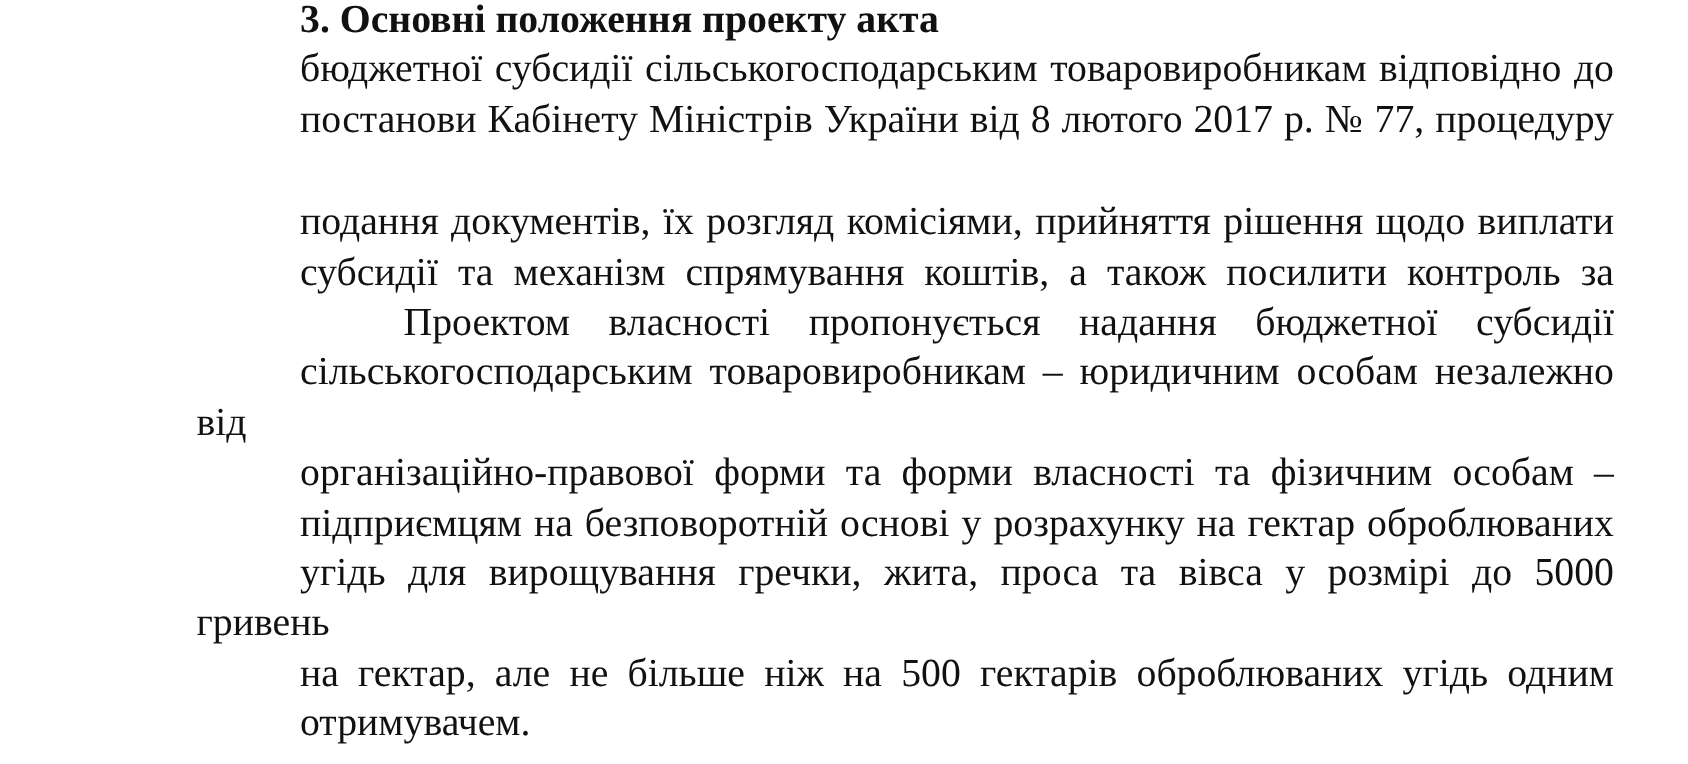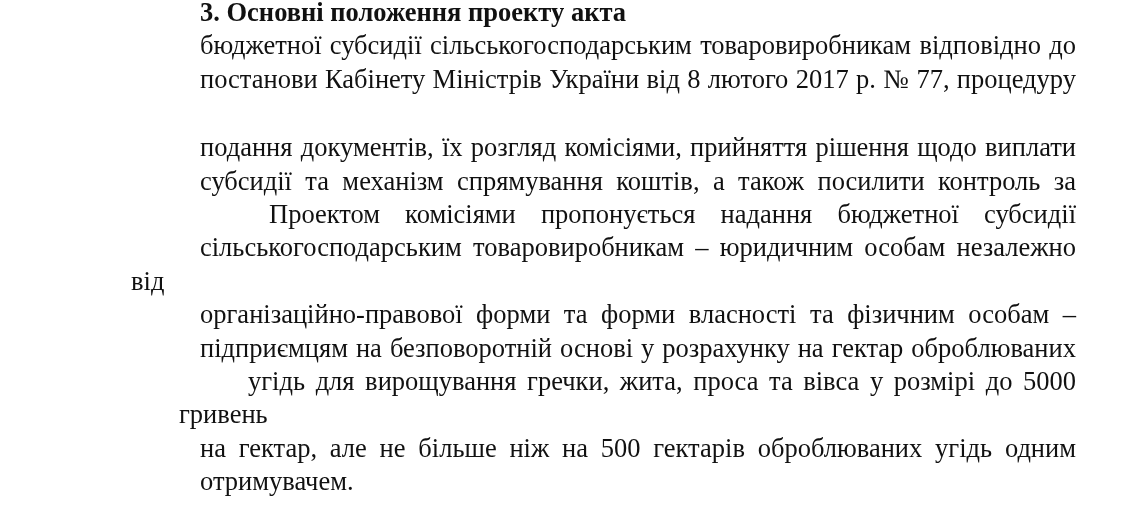--- a/index.html
+++ b/index.html
@@ -57,21 +57,21 @@
   <div class="heading">3. Основні положення проекту акта</div>
 
   <div class="para">
     <span class="line" style="white-space: normal; text-align-last: justify;">бюджетної субсидії сільськогосподарським товаровиробникам відповідно до</span>
     <span class="line" style="white-space: normal; text-align-last: justify;">постанови Кабінету Міністрів України від 8 лютого 2017 р. № 77, процедуру</span>
     <span class="line" style="white-space: normal; text-align-last: justify; margin-top: 35px;">подання документів, їх розгляд комісіями, прийняття рішення щодо виплати</span>
     <span class="line" style="white-space: normal; text-align-last: justify;">субсидії та механізм спрямування коштів, а також посилити контроль за</span>
   </div>
 
   <div class="para">
-    <span class="line first" style="white-space: normal; text-align-last: justify;">Проектом комісіями пропонується надання бюджетної субсидії</span>
+    <span class="line first" style="white-space: normal; text-align-last: justify;">Проектом власності пропонується надання бюджетної субсидії</span>
     <span class="line" style="white-space: normal; text-align-last: justify;">сільськогосподарським товаровиробникам – юридичним особам незалежно від</span>
     <span class="line" style="white-space: normal; text-align-last: justify;">організаційно-правової форми та форми власності та фізичним особам –</span>
     <span class="line" style="white-space: normal; text-align-last: justify;">підприємцям на безповоротній основі у розрахунку на гектар оброблюваних</span>
-    <span class="line" style="white-space: normal; text-align-last: justify; margin-left: 48px;">угідь для вирощування гречки, жита, проса та вівса у розмірі до 5000 гривень</span>
+    <span class="line" style="white-space: normal; text-align-last: justify;">угідь для вирощування гречки, жита, проса та вівса у розмірі до 5000 гривень</span>
     <span class="line" style="white-space: normal; text-align-last: justify;">на гектар, але не більше ніж на 500 гектарів оброблюваних угідь одним</span>
     <span class="line last">отримувачем.</span>
   </div>
 </div>
 
 </body></html>

